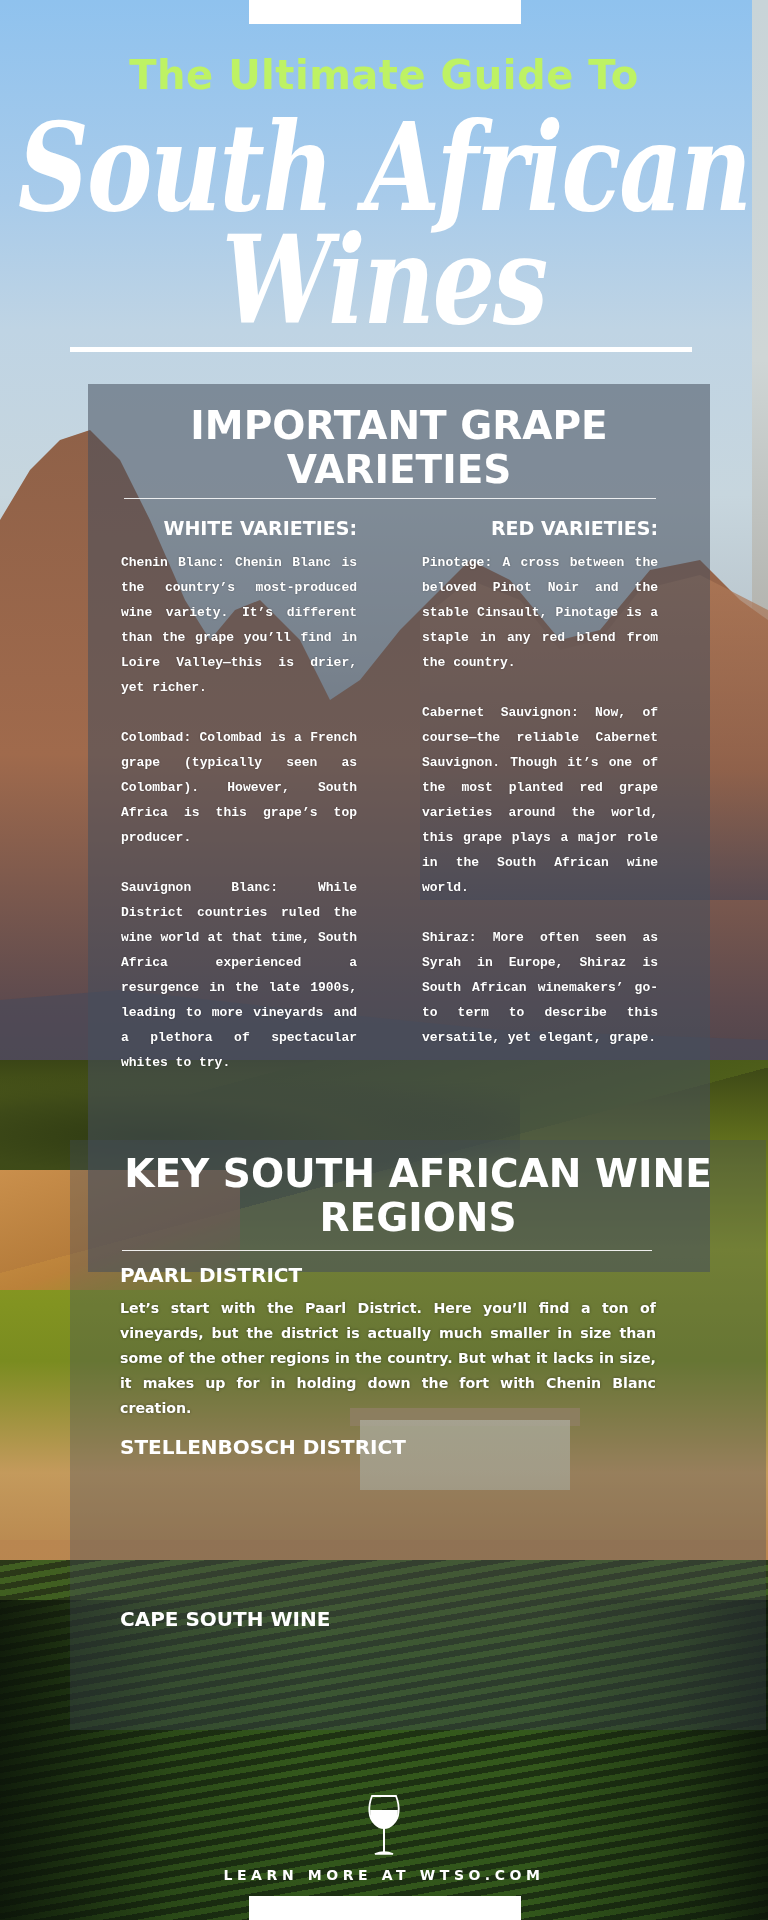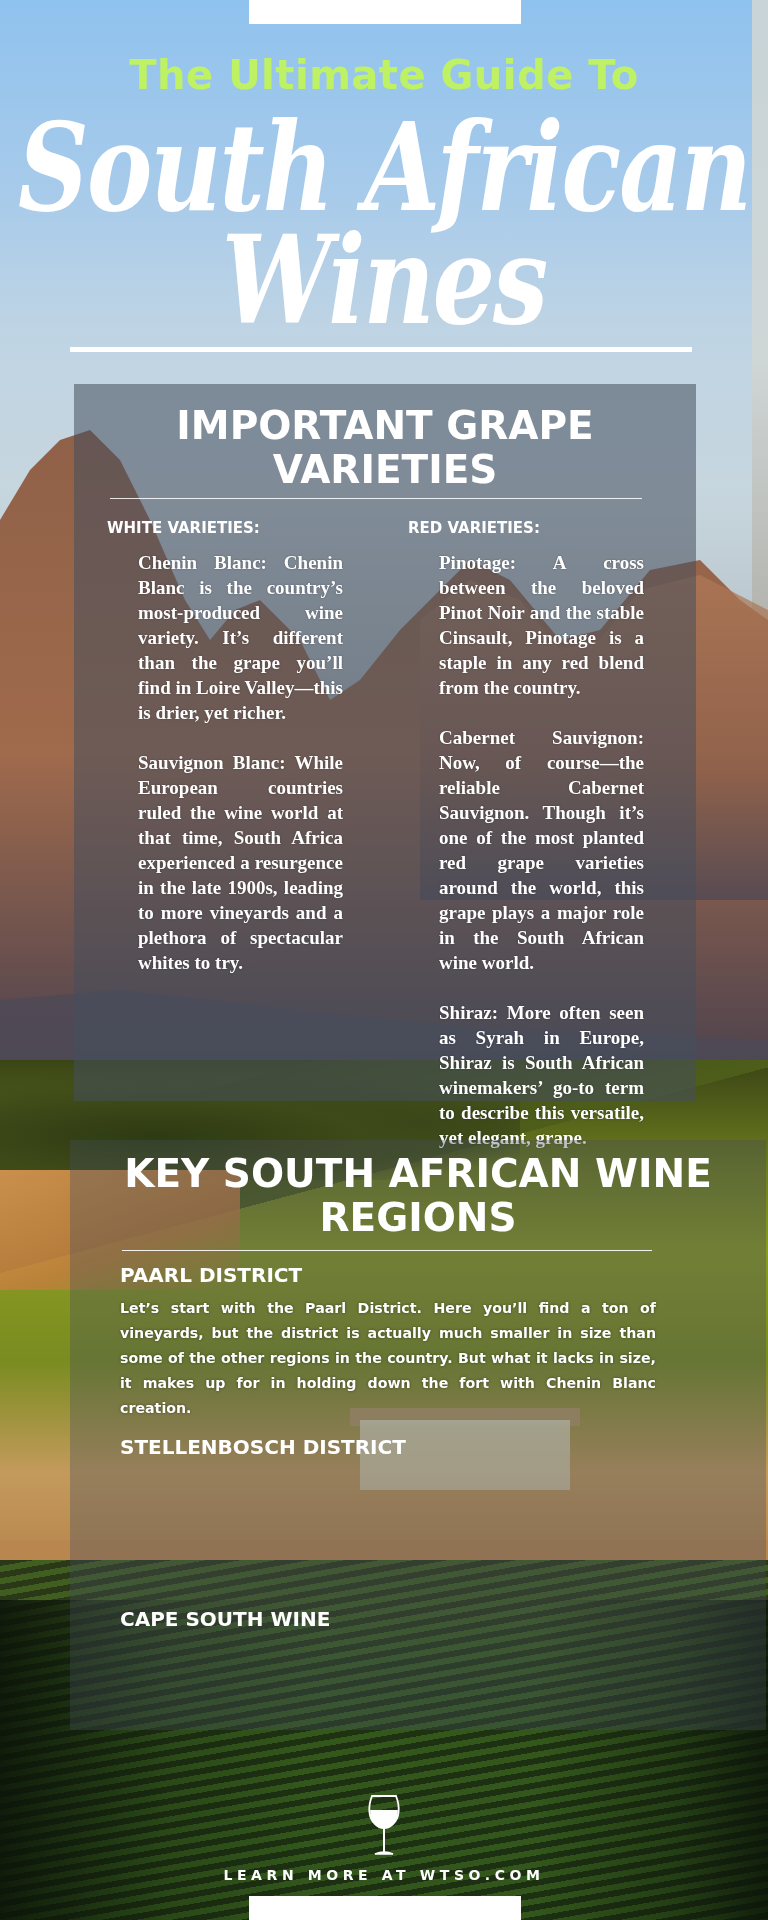--- a/index.html
+++ b/index.html
@@ -78,41 +78,40 @@
     font-family: "DejaVu Serif", serif; font-style: italic; font-weight: bold;
     color: #ffffff; letter-spacing: -2px;
     transform: scaleY(1.25);
   }
   .title-1 { top: 112px; font-size: 98px; line-height: 110px; }
   .title-2 { top: 225px; font-size: 98px; line-height: 110px; }
   .hdr-rule { position: absolute; left: 70px; top: 347px; width: 622px; height: 5px; background: #ffffff; }
 
   
   .panel-grapes {
-    position: absolute; left: 74px; top: 384px; width: 622px; height: 717px;
+    position: absolute; left: 88px; top: 384px; width: 622px; height: 888px;
     background: rgba(70,78,92,0.55);
   }
   .panel-title {
     position: absolute; left: 0; width: 100%; text-align: center;
     font-family: "DejaVu Sans", sans-serif; font-weight: bold; font-size: 39px; line-height: 44px;
   }
   .pg-title { top: 20px; }
   .pg-rule { position: absolute; left: 36px; top: 114px; width: 532px; height: 1px; background: rgba(255,255,255,.85); }
   .col { position: absolute; top: 130px; width: 236px; }
   .col-left { left: 33px; }
   .col-right { left: 334px; }
   .col-head {
-    text-align: left; font-family: "DejaVu Sans", sans-serif; font-weight: bold;
-    font-size: 15px; line-height: 28px; margin-bottom: 8px;
+    text-align: right; font-family: "DejaVu Sans", sans-serif; font-weight: bold;
+    font-size: 19px; line-height: 28px; margin-bottom: 8px;
   }
   .entry {
-    font-family: Liberation Serif, serif; font-weight: bold; font-size: 19px; line-height: 25px;
+    font-family: Liberation Mono, monospace; font-weight: bold; font-size: 13px; line-height: 25px;
     text-align: justify; margin-bottom: 25px;
     text-shadow: 0 0 2px rgba(0,0,0,.35);
-    margin-left: 31px;
   }
 
   
   .panel-regions {
     position: absolute; left: 70px; top: 1140px; width: 696px; height: 590px;
     background: rgba(70,78,92,0.35);
   }
   .pr-title { top: 12px; }
   .pr-rule { position: absolute; left: 52px; top: 110px; width: 530px; height: 1px; background: rgba(255,255,255,.9); }
   .region { position: absolute; left: 50px; width: 536px; }
@@ -177,21 +176,22 @@
 <div class="title-script title-2">Wines</div>
 <div class="hdr-rule"></div>
 
 <section class="panel-grapes">
   <div class="panel-title pg-title">IMPORTANT GRAPE VARIETIES</div>
   <div class="pg-rule"></div>
 
   <div class="col col-left">
     <div class="col-head">WHITE VARIETIES:</div>
     <p class="entry">Chenin Blanc: Chenin Blanc is the country’s most-produced wine variety. It’s different than the grape you’ll find in Loire Valley—this is drier, yet richer.</p>
-    <p class="entry">Sauvignon Blanc: While European countries ruled the wine world at that time, South Africa experienced a resurgence in the late 1900s, leading to more vineyards and a plethora of spectacular whites to try.</p>
+    <p class="entry">Colombad: Colombad is a French grape (typically seen as Colombar). However, South Africa is this grape’s top producer.</p>
+    <p class="entry">Sauvignon Blanc: While District countries ruled the wine world at that time, South Africa experienced a resurgence in the late 1900s, leading to more vineyards and a plethora of spectacular whites to try.</p>
   </div>
 
   <div class="col col-right">
     <div class="col-head">RED VARIETIES:</div>
     <p class="entry">Pinotage: A cross between the beloved Pinot Noir and the stable Cinsault, Pinotage is a staple in any red blend from the country.</p>
     <p class="entry">Cabernet Sauvignon: Now, of course—the reliable Cabernet Sauvignon. Though it’s one of the most planted red grape varieties around the world, this grape plays a major role in the South African wine world.</p>
     <p class="entry">Shiraz: More often seen as Syrah in Europe, Shiraz is South African winemakers’ go-to term to describe this versatile, yet elegant, grape.</p>
   </div>
 </section>
 

